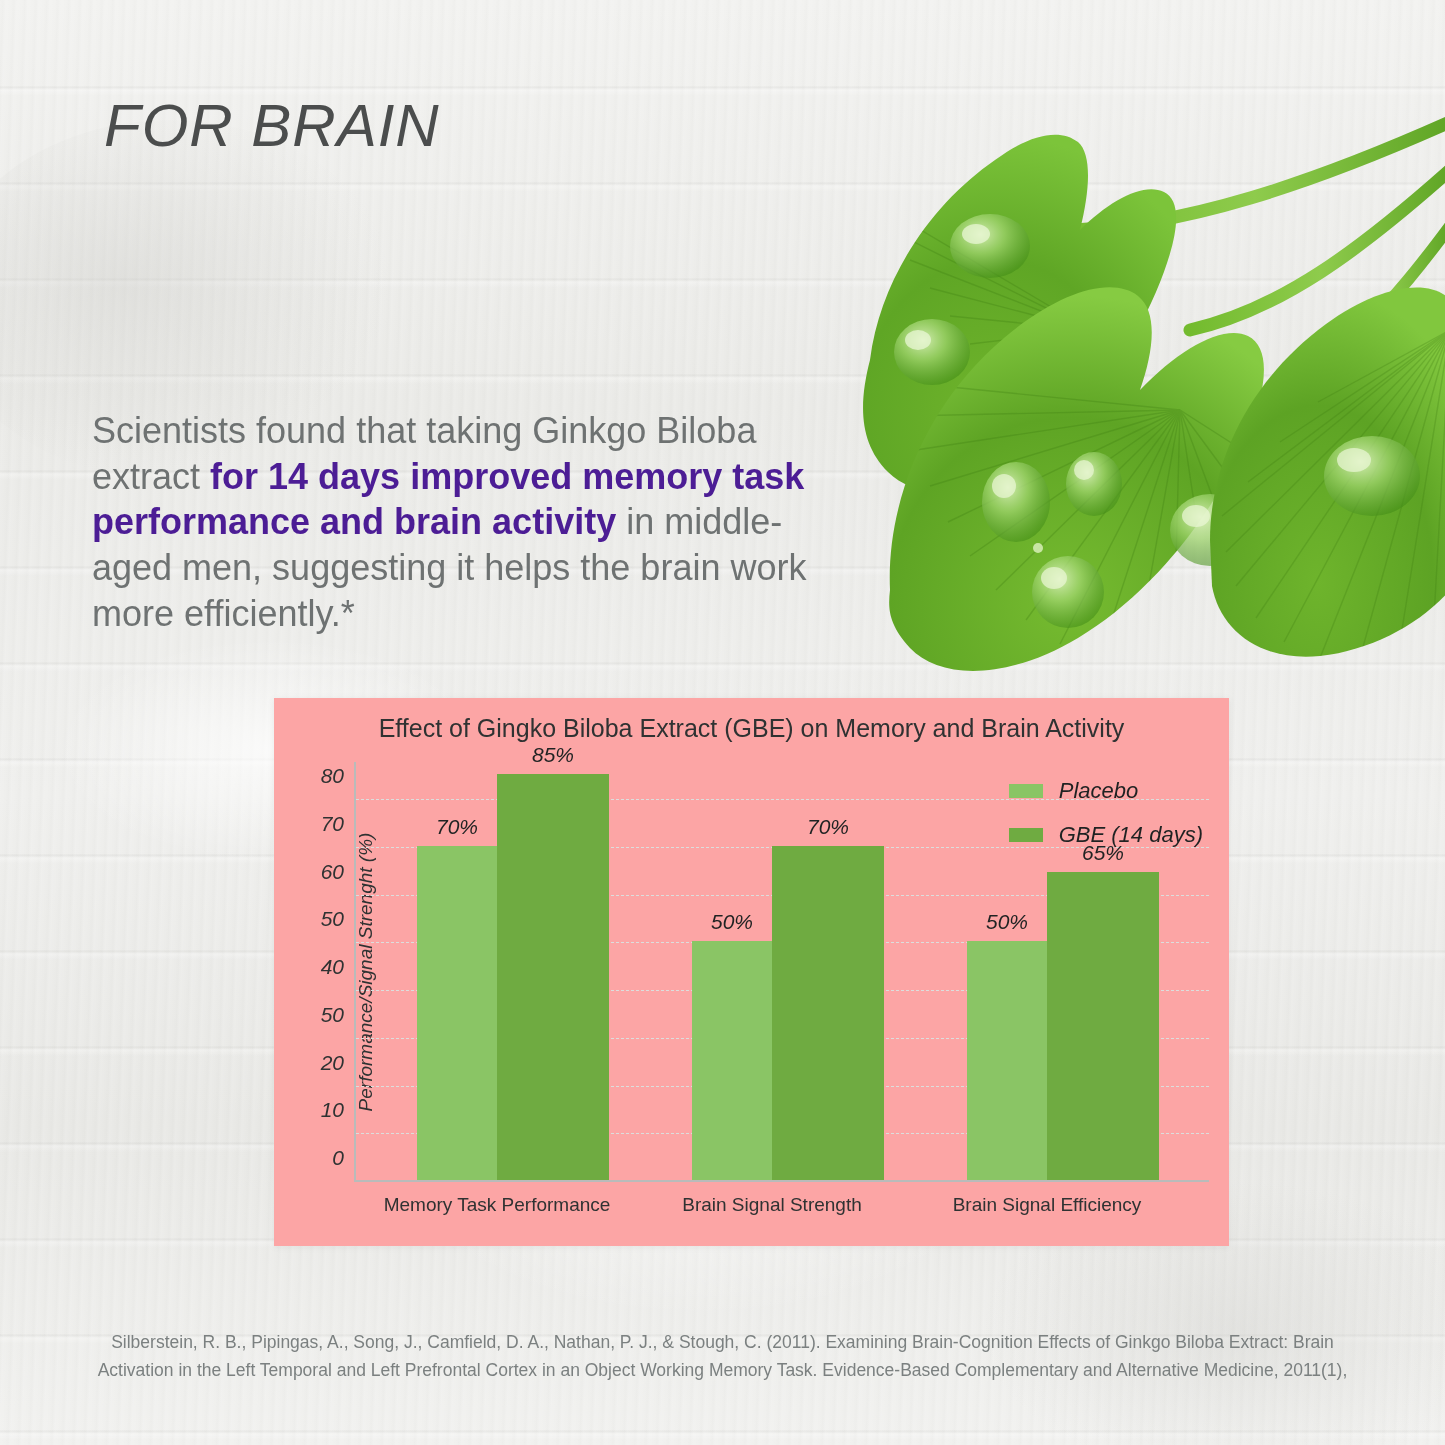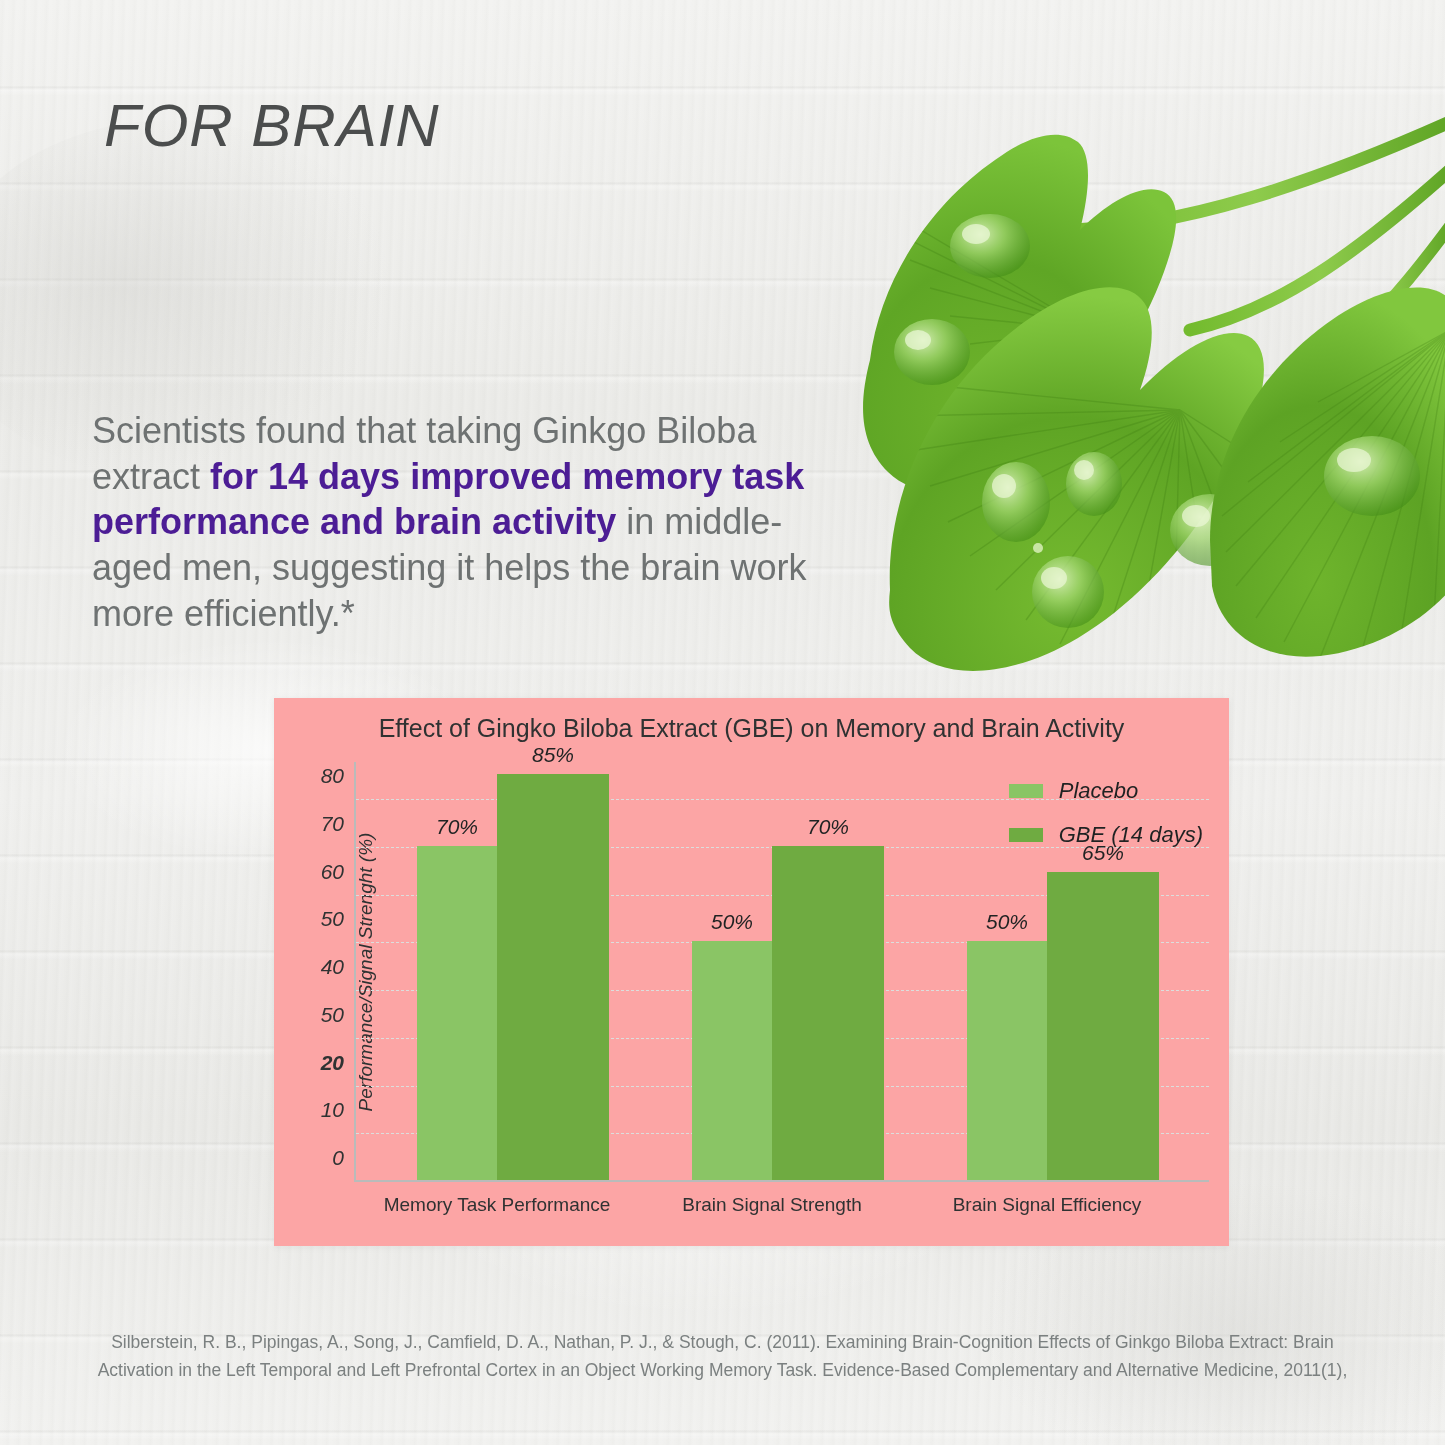--- a/index.html
+++ b/index.html
@@ -267,21 +267,21 @@
           <div class="gridline" style="bottom: 34.0909%;"></div>
           <div class="gridline" style="bottom: 45.4545%;"></div>
           <div class="gridline" style="bottom: 56.8182%;"></div>
           <div class="gridline" style="bottom: 68.1818%;"></div>
           <div class="gridline" style="bottom: 79.5455%;"></div>
           <div class="gridline" style="bottom: 90.9091%;"></div>
         </div>
       <div id="ticks-layer">
           <div class="ytick" style="bottom: 0%;">0</div>
           <div class="ytick" style="bottom: 11.3636%;">10</div>
-          <div class="ytick" style="bottom: 22.7273%; font-weight: bold;">20</div>
+          <div class="ytick" style="bottom: 22.7273%;">20</div>
           <div class="ytick" style="bottom: 34.0909%;">50</div>
           <div class="ytick" style="bottom: 45.4545%;">40</div>
           <div class="ytick" style="bottom: 56.8182%;">50</div>
           <div class="ytick" style="bottom: 68.1818%;">60</div>
           <div class="ytick" style="bottom: 79.5455%;">70</div>
           <div class="ytick" style="bottom: 90.9091%;">80</div>
         </div>
       <div id="bars-layer">
           <div class="group" style="left: 63px; width: 160px; height: 100%;">
             <div class="bar placebo" style="height: 79.5455%; background: rgb(138, 197, 101);">

